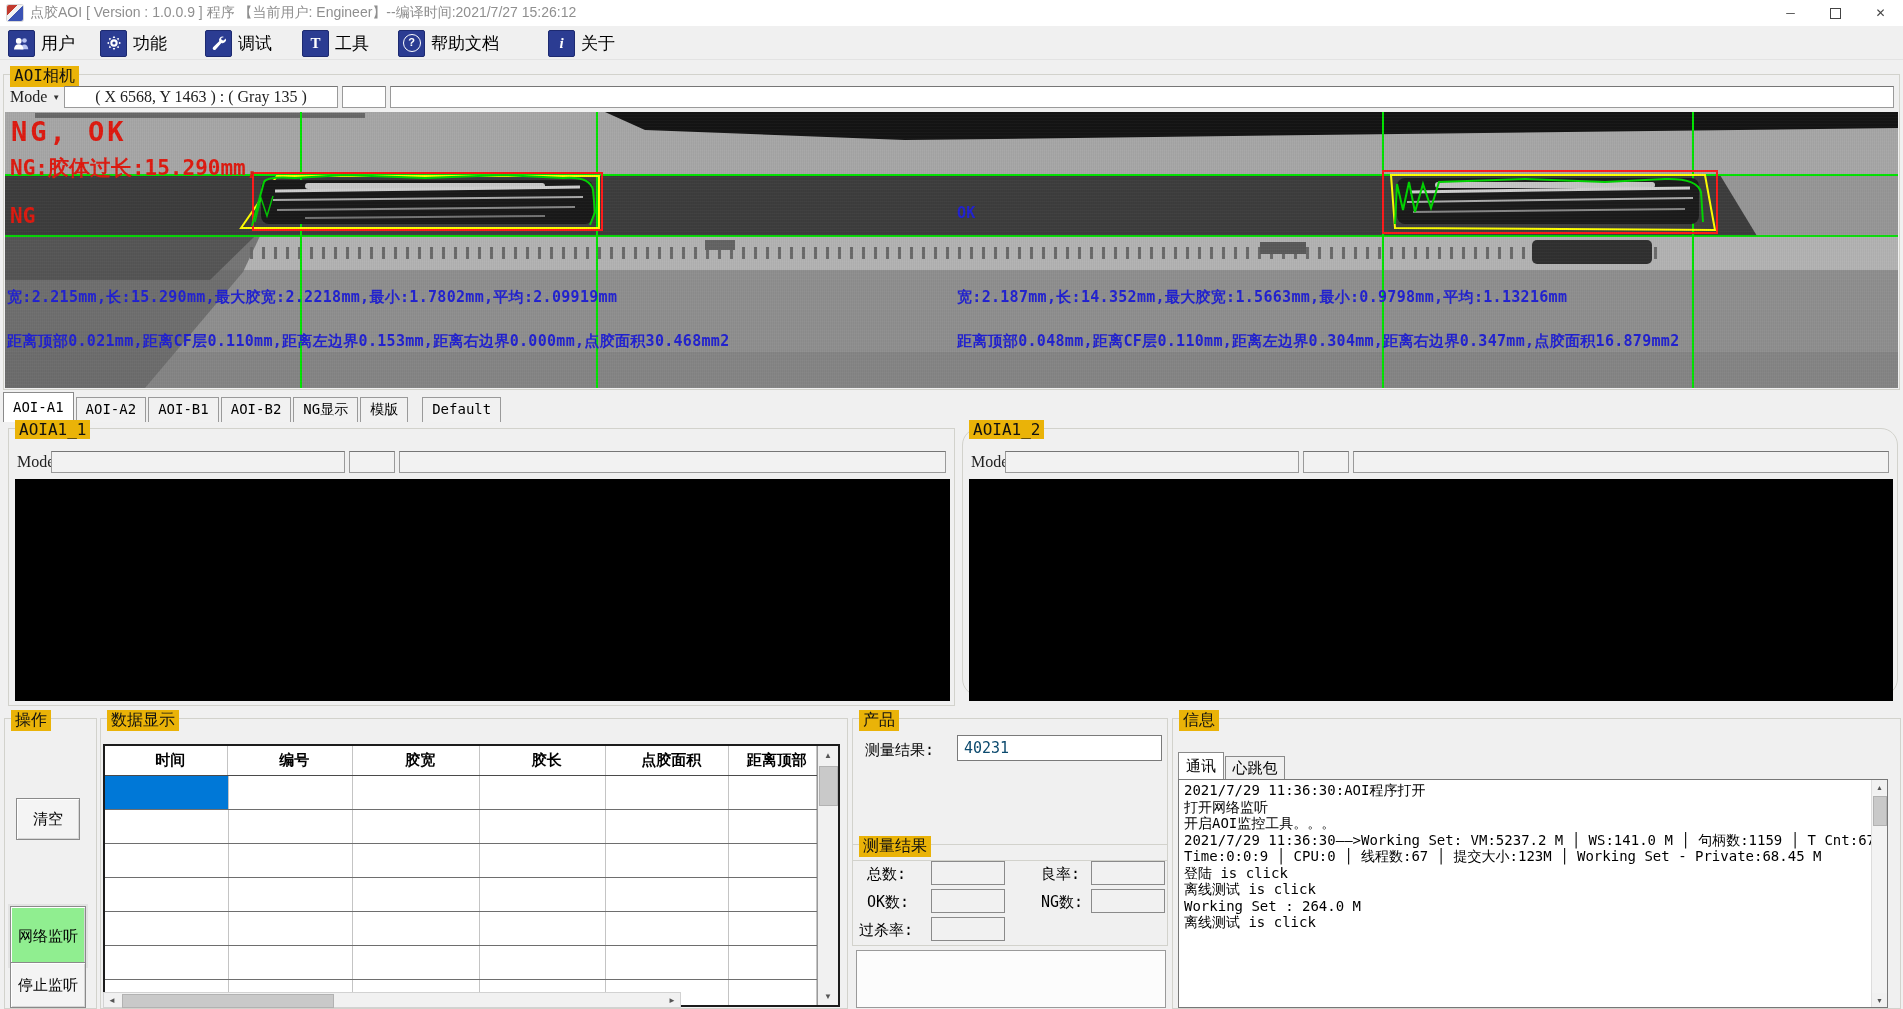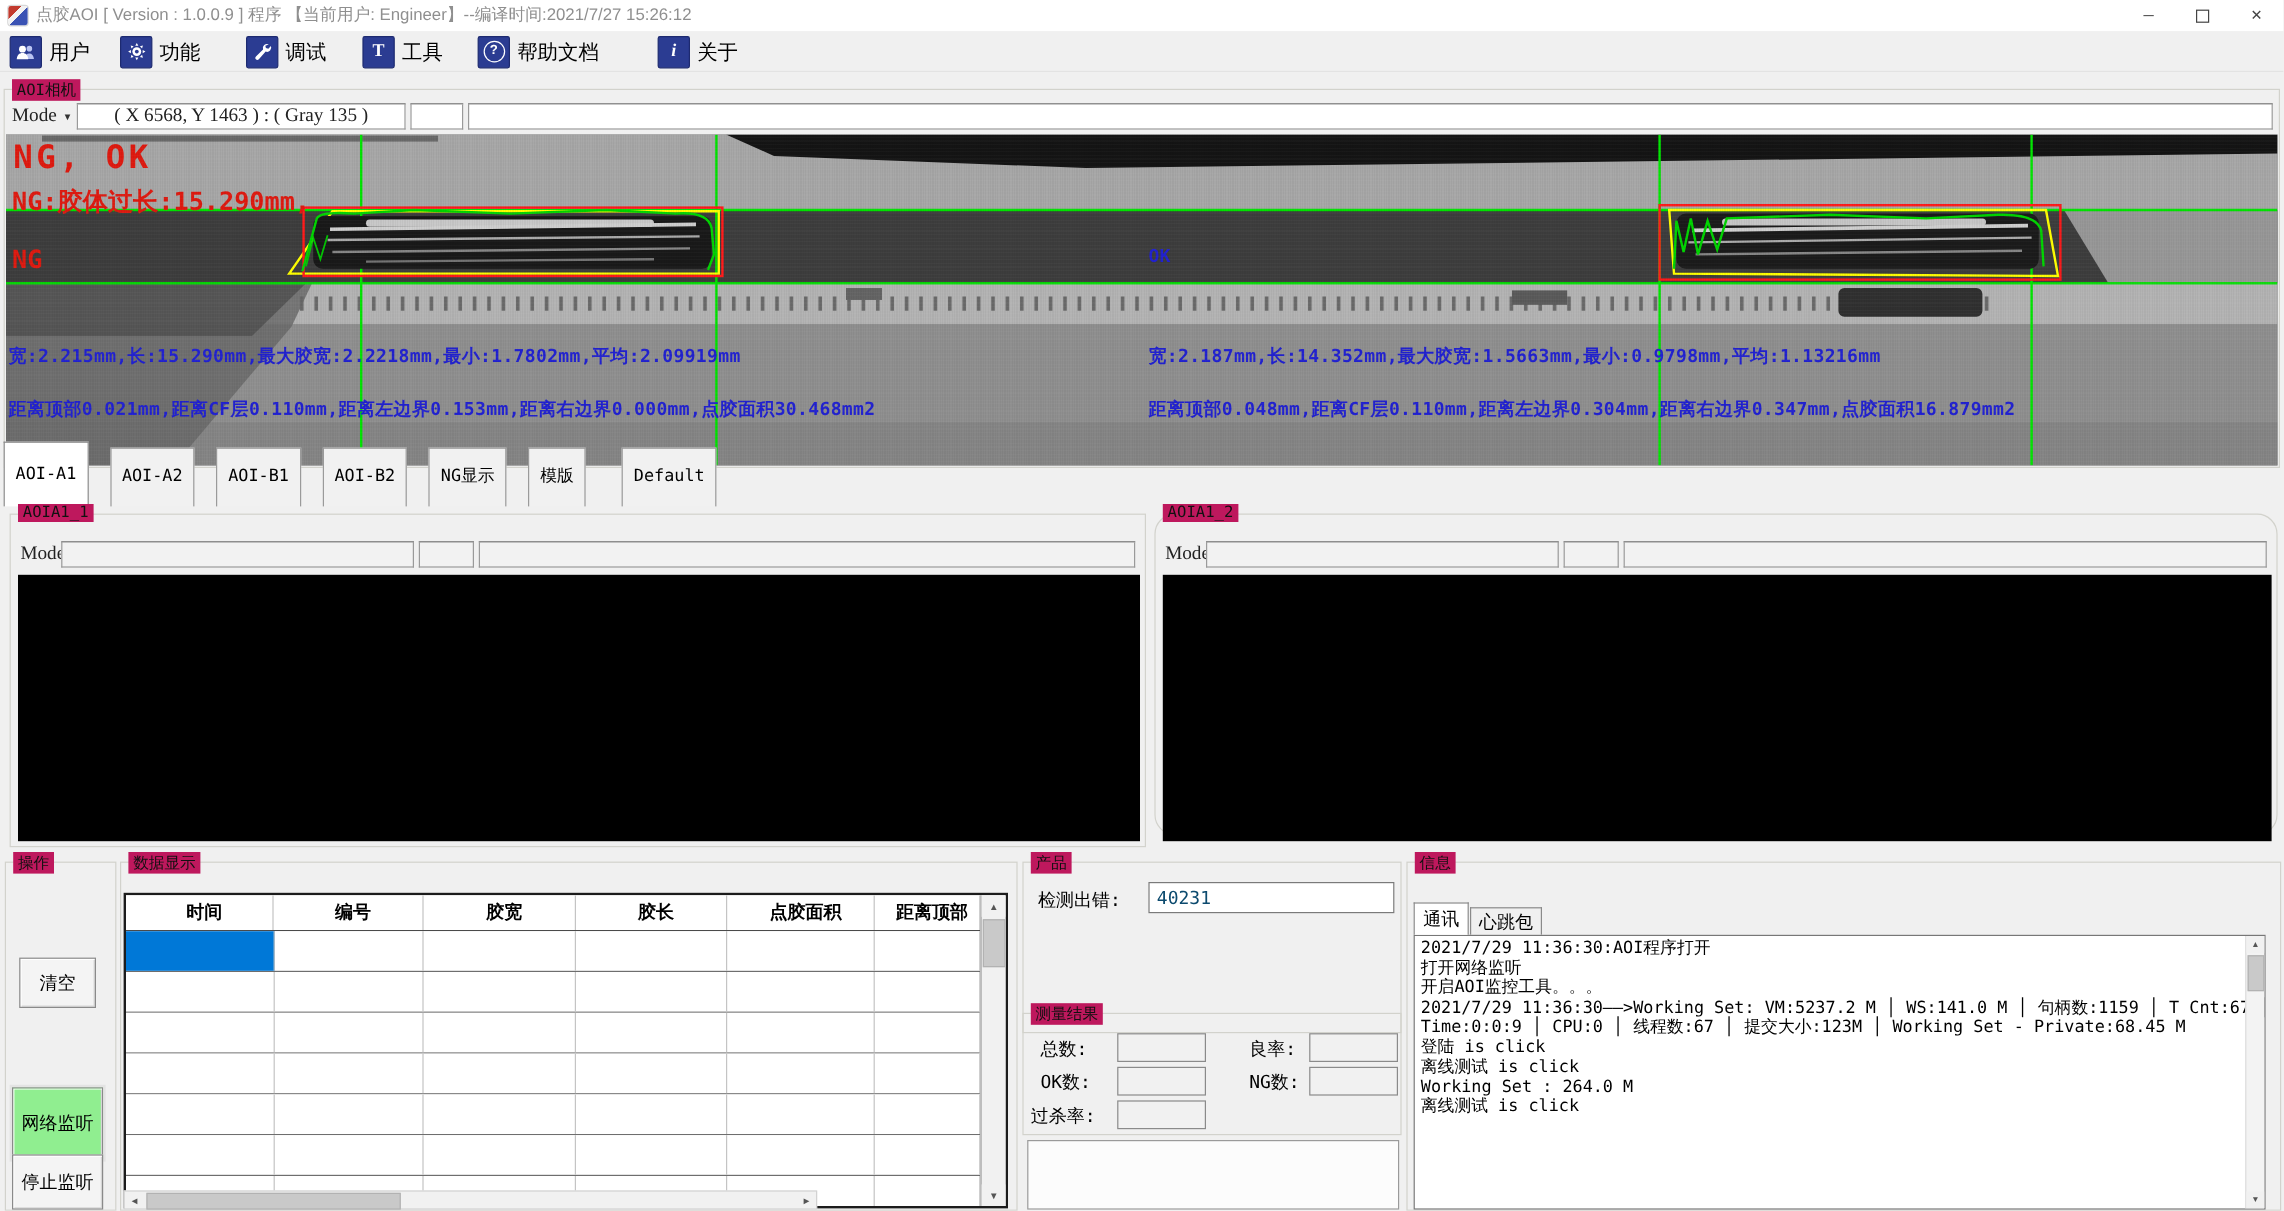--- a/index.html
+++ b/index.html
@@ -17,39 +17,39 @@
   
   .menubar{left:0;top:26px;width:1903px;height:34px;background:#f0f0f0;border-bottom:1px solid #e3e3e3;}
   .mitem{top:3px;height:28px;display:flex;align-items:center;gap:6px;justify-content:center;}
   .mico{width:25px;height:25px;background:#2b3c92;border:1px solid #1d2a70;border-radius:2px;color:#fff;
     display:flex;align-items:center;justify-content:center;font-weight:bold;font-size:15px;
     font-family:"Liberation Serif",serif;}
   .mlabel{font-size:17px;color:#000;font-family:"DejaVu Sans Mono",monospace;}
   .qmark{width:16px;height:16px;border:1.5px solid #fff;border-radius:50%;font-size:11px;line-height:15px;text-align:center;font-family:"Liberation Sans",sans-serif;}
   
   .groupbox{border:1px solid #d2d2cc;}
-  .gb-label{position:absolute;top:-9px;left:6px;background:#be185d;padding:0 4px;font-size:13px;color:#111;
+  .gb-label{position:absolute;top:-9px;left:6px;background:#eab308;padding:0 4px;font-size:16px;color:#111;
     font-family:"DejaVu Sans Mono",monospace;white-space:nowrap;}
   
   .sfield{background:#fff;border:1px solid #9a9a9a;border-top-color:#767676;}
   .modebtn{font-family:"Liberation Serif",serif;font-size:16px;color:#222;display:flex;align-items:center;gap:5px;cursor:default;}
   .modebtn .arr{font-size:8px;color:#333;}
   .coordtext{font-family:"Liberation Serif",serif;font-size:16px;color:#222;text-align:center;line-height:20px;}
   
   .cam-red{position:absolute;color:#de1a10;font-family:"DejaVu Sans Mono",monospace;font-weight:bold;white-space:nowrap;}
   .cam-blue{position:absolute;color:#2121d0;font-family:"DejaVu Sans Mono",monospace;font-weight:bold;
     font-size:15px;white-space:nowrap;letter-spacing:.3px;}
   .camwrap{overflow:hidden;background:#8f8f8f;}
   .camwrap::after{content:"";position:absolute;inset:0;pointer-events:none;
     background:repeating-linear-gradient(0deg,rgba(255,255,255,.025) 0 1px,transparent 1px 3px),
                repeating-linear-gradient(90deg,rgba(0,0,0,.035) 0 1px,transparent 1px 2px);}
   
   .tabstrip{display:flex;align-items:flex-end;}
-  .vtab{height:24px;line-height:23px;padding:12px 9px;border:1px solid #9a9a9a;border-bottom:none;background:#f1f1f1;
-    font-size:14px;font-family:"DejaVu Sans Mono",monospace;margin-right:18px;color:#000;cursor:default;}
+  .vtab{height:24px;line-height:23px;padding:0 9px;border:1px solid #9a9a9a;border-bottom:none;background:#f1f1f1;
+    font-size:14px;font-family:"DejaVu Sans Mono",monospace;margin-right:2px;color:#000;cursor:default;}
   .vtab.active{height:29px;line-height:28px;background:#fff;border-color:#8a8a8a;}
   .vtab.default-tab{margin-left:12px;}
   .blackpanel{background:#000;}
   
   .wbtn{border:1px solid #8a8a8a;background:#f4f4f4;font-size:15px;font-family:"DejaVu Sans Mono",monospace;
     display:flex;align-items:center;justify-content:center;color:#000;
     box-shadow:inset 1px 1px 0 #ffffff,inset -1px -1px 0 #d6d6d6;cursor:default;}
   .wbtn.green{background:#90ee90;outline:2px solid #e3e3e3;}
   
   .dtable{border:2px solid #1c1c1c;background:#fff;display:flex;overflow:hidden;}
@@ -336,21 +336,21 @@
     </div>
   </div>
   <div class="abs hscroll" style="left:103px;top:992px;width:578px;height:16px;">
     <div class="hbtn" style="left:0;">◄</div>
     <div class="sthumb" style="left:18px;top:1px;width:210px;height:12px;"></div>
     <div class="hbtn" style="right:0;">►</div>
   </div>
 
   <div class="abs groupbox" style="left:852px;top:718px;width:316px;height:143px;">
     <span class="gb-label">产品</span>
-    <div class="abs plabel" style="left:12px;top:22px;">检测出错:</div>
+    <div class="abs plabel" style="left:12px;top:22px;">测量结果:</div>
     <input class="abs tfield" style="left: 104px; top: 16px; width: 205px; height: 26px;" value="40231">
   </div>
 
   <div class="abs groupbox" style="left:852px;top:844px;width:316px;height:102px;">
     <span class="gb-label">测量结果</span>
     <div class="abs plabel" style="left:14px;top:20px;">总数:</div>
     <div class="abs mfield" style="left:78px;top:16px;width:74px;height:24px;"></div>
     <div class="abs plabel" style="left:188px;top:20px;">良率:</div>
     <div class="abs mfield" style="left:238px;top:16px;width:74px;height:24px;"></div>
     <div class="abs plabel" style="left:14px;top:48px;">OK数:</div>

